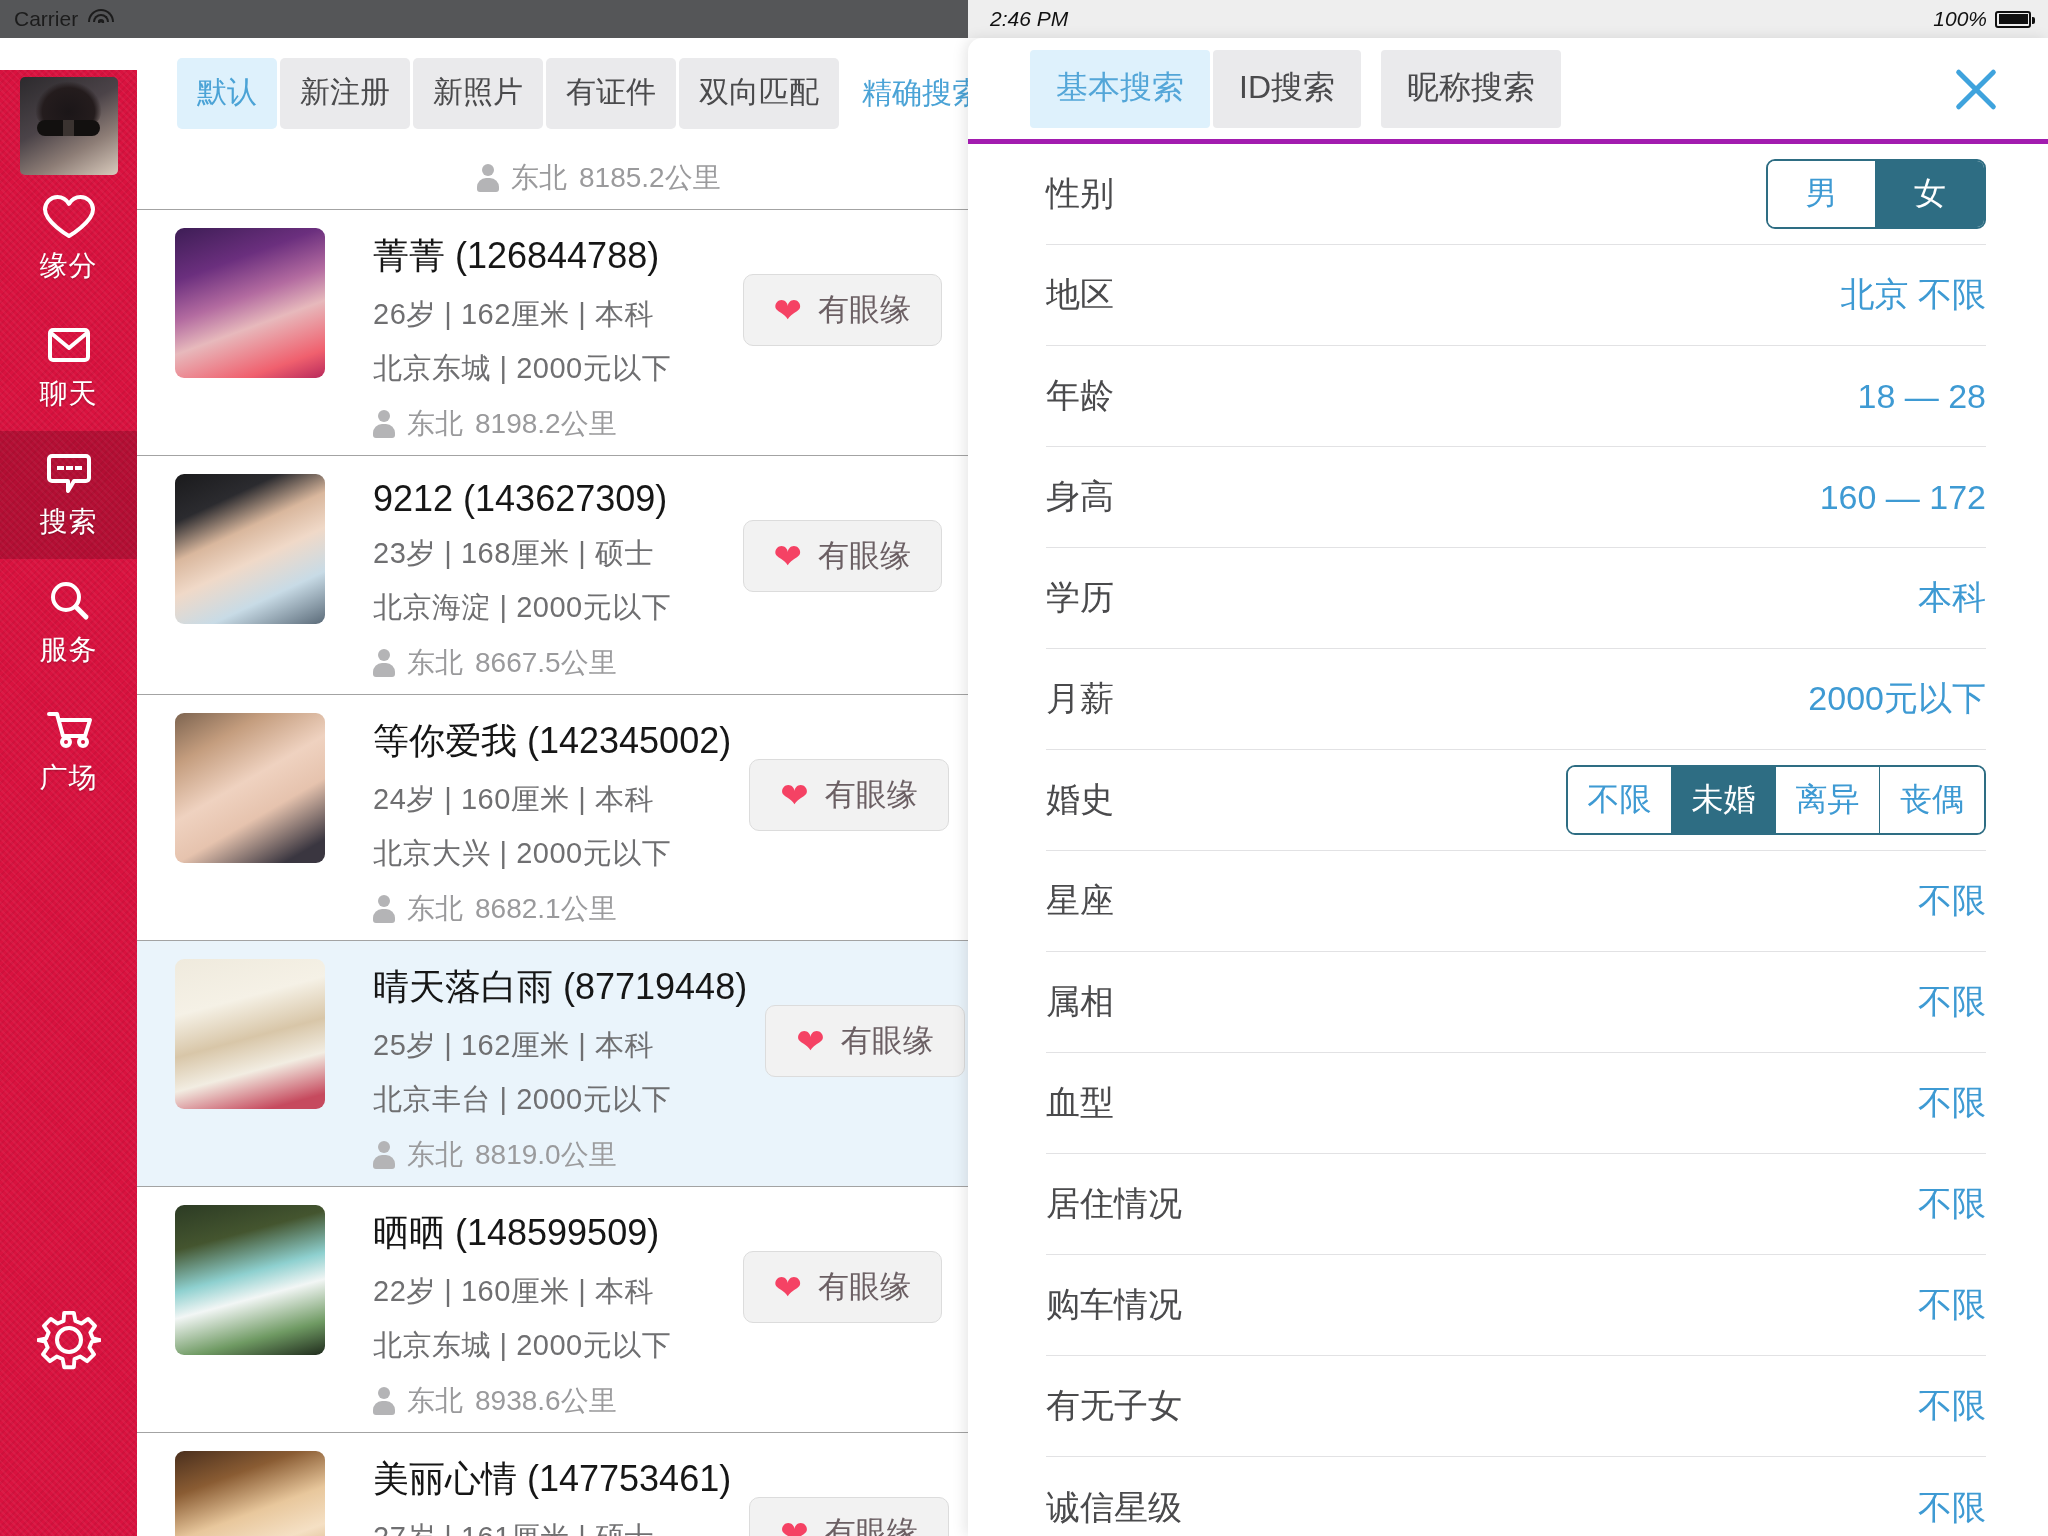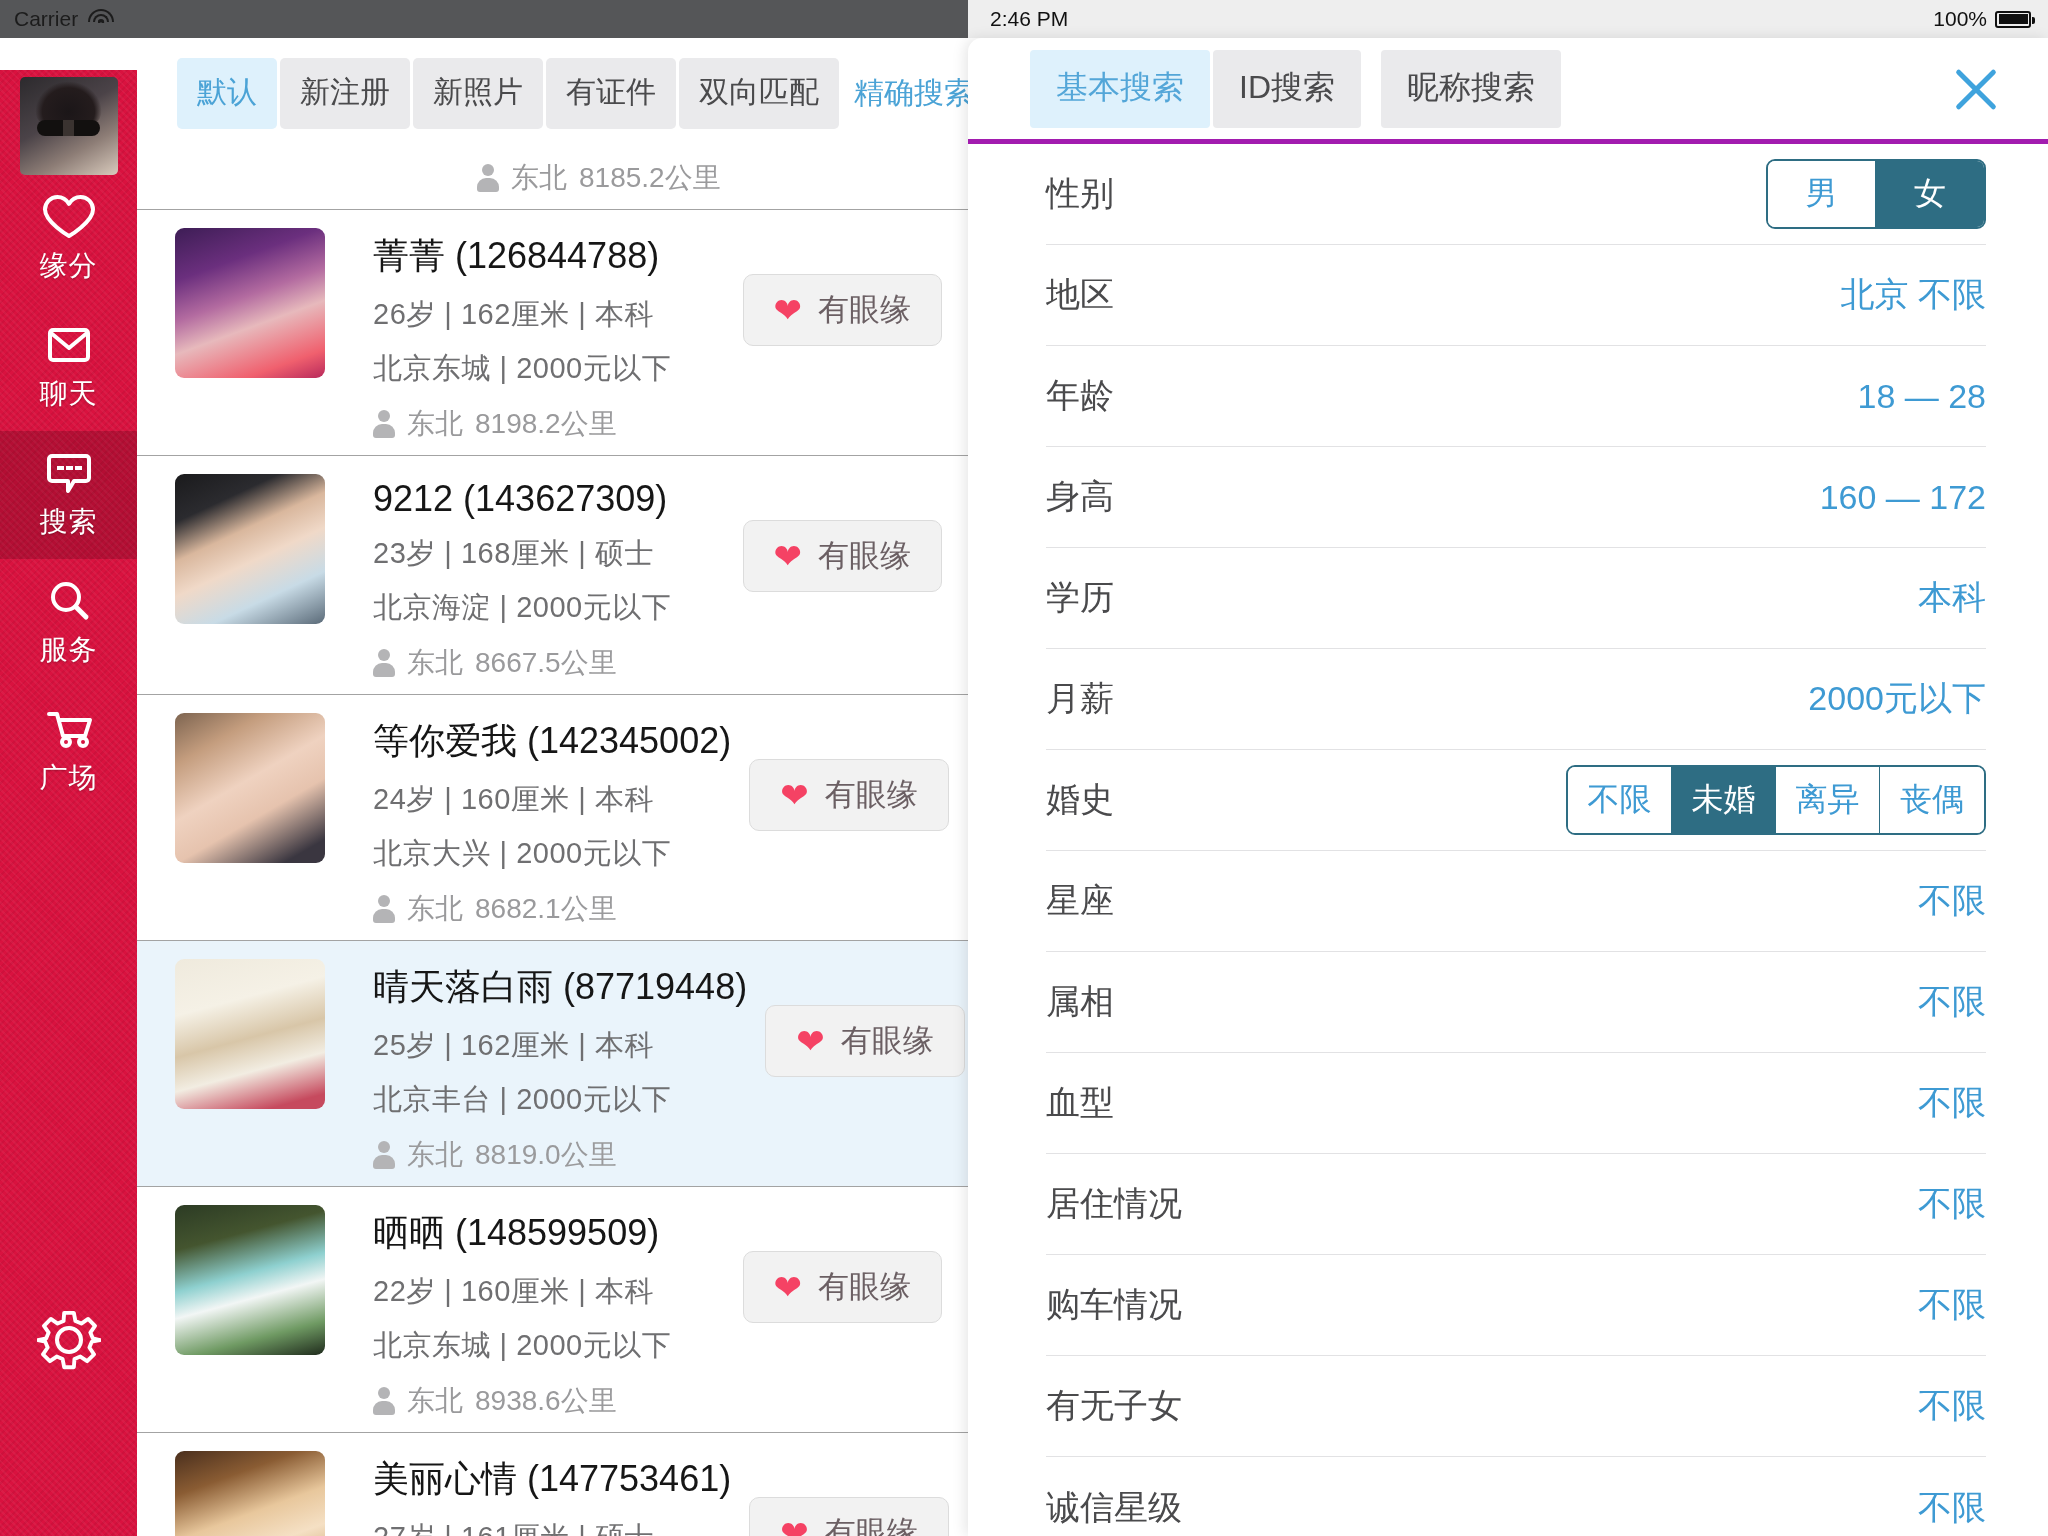--- a/index.html
+++ b/index.html
@@ -11,21 +11,21 @@
   }
 
   
   #status-bar{
     position:absolute; top:0; left:0; width:2048px; height:38px;
     background:#555658; display:flex; align-items:center;
   }
   #status-left{ display:flex; align-items:center; gap:10px; padding-left:14px; color:#1c1c1c; font-size:21px; }
   #status-right-group{
     position:absolute; left:968px; top:0; width:1080px; height:38px;
-    background:#eeeeee; display:flex; align-items:center; color:#111;
+    background:#eeeeee; display:flex; align-items:center; color:#111;font-style:italic;
   }
   #status-time{ font-size:21px; padding-left:22px; font-weight:500;}
   #status-battery-wrap{ margin-left:auto; display:flex; align-items:center; gap:8px; padding-right:17px; }
   #status-battery-pct{ font-size:21px; }
   .batt{ width:36px; height:17px; border:2px solid #111; border-radius:3px; position:relative; }
   .batt:after{ content:""; position:absolute; right:-6px; top:4px; width:3px; height:7px; background:#111; border-radius:0 2px 2px 0;}
   .batt i{ display:block; position:absolute; left:1.5px; top:1.5px; bottom:1.5px; right:1.5px; background:#111; }
   .wifi{ display:inline-block; width:26px; height:20px; position:relative; }
   .wifi span{ position:absolute; border:2.5px solid #1c1c1c; border-bottom:none; border-radius:50% 50% 0 0 / 100% 100% 0 0; left:50%; transform:translateX(-50%);}
   .wifi .w1{ width:26px; height:13px; top:0; }
@@ -74,21 +74,21 @@
   }
   #filter-tabs{
     display:flex; align-items:center; padding:20px 0 18px 40px; gap:3px;
   }
   .ftab{
     background:#eaeaec; color:#4a4a4c; font-size:30px;
     padding:14px 20px 16px; border-radius:5px; white-space:nowrap; cursor:pointer;
   }
   .ftab.active{ background:#def1fc; color:#4ba3d6; }
   #exact-search{
-    margin-left:12px; color:#4ba3d6; font-size:30px; white-space:nowrap; cursor:pointer;
+    margin-left:20px; color:#4ba3d6; font-size:30px; white-space:nowrap; cursor:pointer;
   }
 
   .partial-row{ padding:0 0 0 0; }
   .dist-line{
     display:flex; align-items:center; gap:12px; color:#9a9a9c; font-size:28px;
     padding-left:340px; height:62px;
   }
   .person-ico{ width:22px; height:28px; position:relative; flex:none; }
   .person-ico:before{ content:""; position:absolute; left:5px; top:0; width:12px; height:12px; border-radius:50%; background:#b4b4b6;}
   .person-ico:after{ content:""; position:absolute; left:0; top:14px; width:22px; height:14px; border-radius:9px 9px 3px 3px; background:#b4b4b6;}

